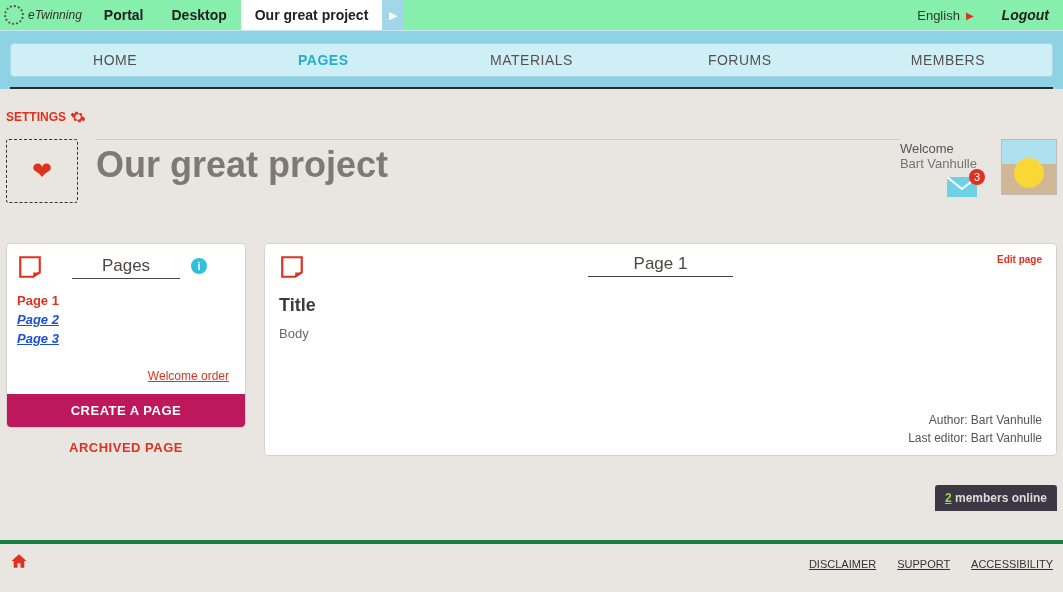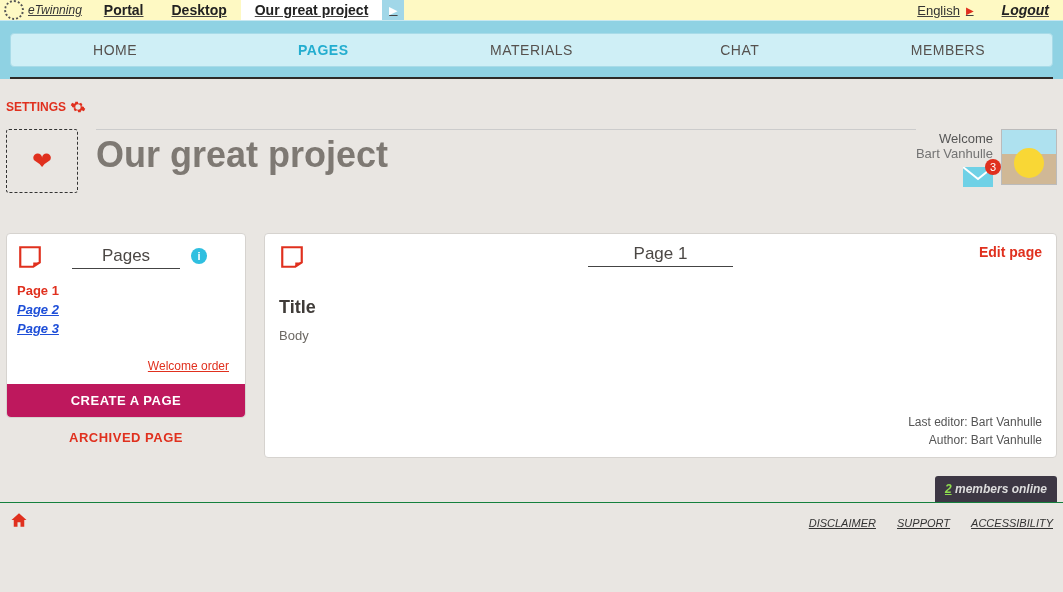--- a/index.html
+++ b/index.html
@@ -4,25 +4,24 @@
 <style>
 * { box-sizing: border-box; margin: 0; padding: 0; }
 body {
   font-family: "Trebuchet MS", Arial, sans-serif;
   background: #e9e6e2;
   color: #444;
   width: 1063px;
 }
 
 .topbar {
-  background: #fef9c3;
-  height: 20px;
+  background: #86efac;
+  height: 30px;
   display: flex;
   align-items: stretch;
-  text-decoration: underline;
 }
 .logo-area {
   display: flex;
   align-items: center;
   padding: 0 8px 0 4px;
   font-style: italic;
   font-size: 12px;
   color: #333;
 }
 .logo-swirl {
@@ -107,22 +106,22 @@
   margin-right:18px;
 }
 .heart { color:#e0301e; font-size:24px; }
 .proj-title {
   flex:1;
   font-size: 36px; font-weight:bold; color:#7e7973;
   border-top:1px solid #ccc;
   padding-top:4px;
 }
 .userbox {
-  text-align:right; font-size:13px; color:#555;
-  display:flex; align-items:flex-start; gap:8px;
+  font-size:13px; color:#555;
+  display:flex; align-items:flex-start; gap:24px;
 }
 .userbox .txt { padding-top:2px; }
 .userbox .name { color:#737373; font-weight:normal; }
 .mail-wrap { position:relative; display:inline-block; margin-top:6px; }
 .mail-badge {
   position:absolute; top:-8px; right:-8px;
   background:#e0301e; color:#fff;
   width:16px;height:16px;border-radius:50%;
   font-size:11px; display:flex;align-items:center;justify-content:center;
 }
@@ -176,37 +175,37 @@
 .panel-right-head {
   display:flex; align-items:flex-start; position:relative; padding-bottom:18px;
 }
 .panel-right-head .label {
   font-size:17px; color:#4b4744;
   border-bottom:1px solid #444; padding:0 46px 2px 46px;
   margin:0 auto;
 }
 .edit-link {
   position:absolute; right:0; top:0;
-  color:#e0301e; font-size:14px; font-weight:bold;
-}
-.content-title { font-size:18px; font-weight:bold; color:#3f3b38; margin-bottom:10px;margin-top:12px; }
+  color:#e0301e; font-size:10px; font-weight:bold;
+}
+.content-title { font-size:18px; font-weight:bold; color:#3f3b38; margin-bottom:10px; }
 .content-body { font-size:13px; color:#6c6863; margin-bottom:70px; }
 .meta { text-align:right; font-size:12px; color:#555; line-height:1.5; }
 
-.footer { margin-top:18px;font-style:italic; }
+.footer { margin-top:18px; }
 .online-bar { display:flex; justify-content:flex-end; padding:0 6px; }
 .online-pill {
   background:#3d3744; color:#ddd;
   font-size:12px; font-weight:bold;
   padding:6px 10px; border-radius:3px 3px 0 0;
 }
 .online-pill .num { color:#8fdc4f; text-decoration:underline; }
 .footer-bar {
-  border-top:1px solid #15803d;
-  display:flex; align-items:center; padding:8px 10px 10px 10px;
+  border-top:4px solid #15803d;
+  display:flex; align-items:center; padding:8px 10px 10px 10px;margin-top:29px;
 }
 .home-ico { color:#e0301e; font-size:18px; }
 .footer-links { margin-left:auto; font-size:11px; color:#333; }
 .footer-links a { color:#333; margin-left:18px; }
 </style>
 </head>
 <body>
 
 <div class="topbar">
   <div class="logo-area">
@@ -223,21 +222,21 @@
     <span class="tri">▶</span>
   </div>
   <div class="top-logout">Logout</div>
 </div>
 
 <div class="blueband">
   <div class="mainnav">
     <div class="mainnav-item">HOME</div>
     <div class="mainnav-item active">PAGES</div>
     <div class="mainnav-item">MATERIALS</div>
-    <div class="mainnav-item">CHAT</div>
+    <div class="mainnav-item">FORUMS</div>
     <div class="mainnav-item">MEMBERS</div>
   </div>
   <div class="blackline"></div>
 </div>
 
 <div class="body-wrap">
 
   <div class="crumbs-row">
     <div class="settings">
       <span>SETTINGS</span>
@@ -306,22 +305,22 @@
               <path fill="none" stroke="#e0301e" stroke-width="2" d="M3 3h18v14l-6 4H3z"></path>
               <path fill="#e0301e" d="M15 21v-4h6z"></path>
             </svg>
         </span>
         <span class="label">Page 1</span>
         <span class="edit-link">Edit page</span>
       </div>
       <div class="content-title">Title</div>
       <div class="content-body">Body</div>
       <div class="meta">
+        <div>Author: Bart Vanhulle</div>
         <div>Last editor: Bart Vanhulle</div>
-        <div>Author: Bart Vanhulle</div>
       </div>
     </div>
   </div>
 </div>
 
 <div class="footer">
   <div class="online-bar">
     <div class="online-pill">
       <span class="num">2</span><span> members online</span>
     </div>

